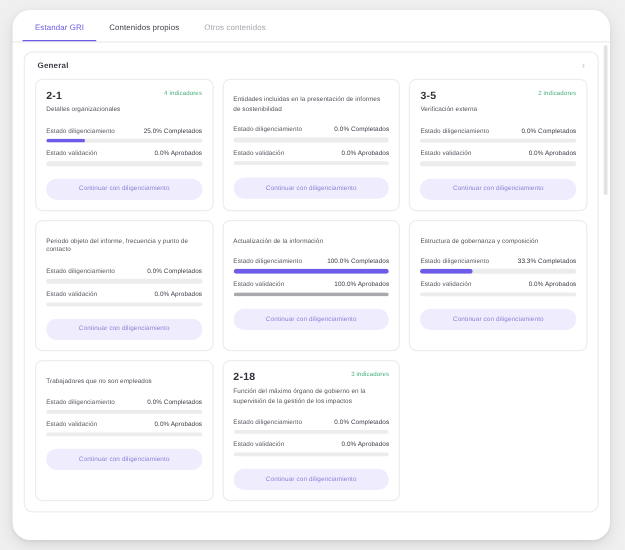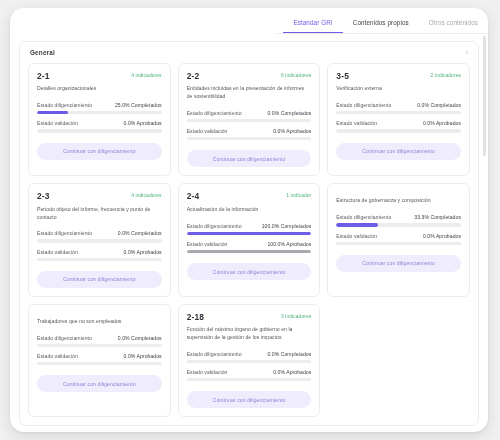--- a/index.html
+++ b/index.html
@@ -12,21 +12,20 @@
   .page {
     position: absolute;
     left: 10px; top: 8px;
     width: 478px; height: 424px;
     background: #ffffff;
     border-radius: 14px;
     box-shadow: 0 4px 14px rgba(0,0,0,0.10), 0 1px 3px rgba(0,0,0,0.06);
     overflow: hidden;
     display: flex;
     flex-direction: column;
-    align-items: flex-end;
   }
 
   
   .tabbar {
     display: flex;
     align-items: flex-end;
     height: 26px;
     padding: 0 0 0 8px;
     border-bottom: 1px solid #ececed;
     flex: none;
@@ -234,24 +233,20 @@
                       <span class="metric-value">0.0% Aprobados</span>
                     </div>
                     <div class="bar">
                       <i class="gray" style="width: 0%;"></i>
                     </div>
                   </div>
                 </div>
                 <button class="card-btn">Continuar con diligenciamiento</button>
               </div>
               <div class="card">
-                <div class="card-top">
-                  <div class="card-code">2-2</div>
-                  <div class="card-count">6 indicadores</div>
-                </div>
                 <div class="card-desc">Entidades incluidas en la presentación de informes de sostenibilidad</div>
                 <div class="metrics">
                   <div class="metric">
                     <div class="metric-row">
                       <span class="metric-label">Estado diligenciamiento</span>
                       <span class="metric-value">0.0% Completados</span>
                     </div>
                     <div class="bar">
                       <i style="width: 0%;"></i>
                     </div>
@@ -290,24 +285,20 @@
                       <span class="metric-value">0.0% Aprobados</span>
                     </div>
                     <div class="bar">
                       <i class="gray" style="width: 0%;"></i>
                     </div>
                   </div>
                 </div>
                 <button class="card-btn">Continuar con diligenciamiento</button>
               </div>
               <div class="card">
-                <div class="card-top">
-                  <div class="card-code">2-3</div>
-                  <div class="card-count">4 indicadores</div>
-                </div>
                 <div class="card-desc">Periodo objeto del informe, frecuencia y punto de contacto</div>
                 <div class="metrics">
                   <div class="metric">
                     <div class="metric-row">
                       <span class="metric-label">Estado diligenciamiento</span>
                       <span class="metric-value">0.0% Completados</span>
                     </div>
                     <div class="bar">
                       <i style="width: 0%;"></i>
                     </div>
@@ -318,24 +309,20 @@
                       <span class="metric-value">0.0% Aprobados</span>
                     </div>
                     <div class="bar">
                       <i class="gray" style="width: 0%;"></i>
                     </div>
                   </div>
                 </div>
                 <button class="card-btn">Continuar con diligenciamiento</button>
               </div>
               <div class="card">
-                <div class="card-top">
-                  <div class="card-code">2-4</div>
-                  <div class="card-count">1 indicador</div>
-                </div>
                 <div class="card-desc">Actualización de la información</div>
                 <div class="metrics">
                   <div class="metric">
                     <div class="metric-row">
                       <span class="metric-label">Estado diligenciamiento</span>
                       <span class="metric-value">100.0% Completados</span>
                     </div>
                     <div class="bar">
                       <i style="width: 100%;"></i>
                     </div>

